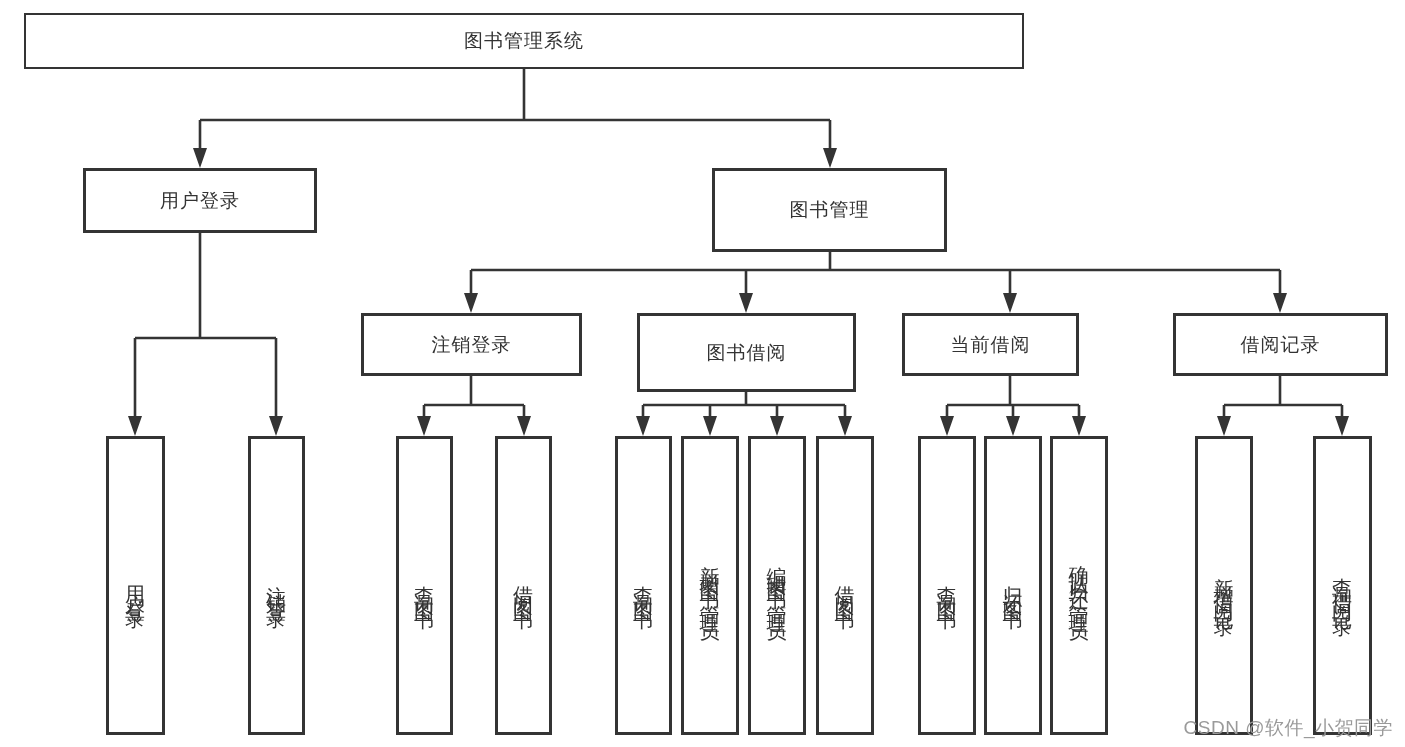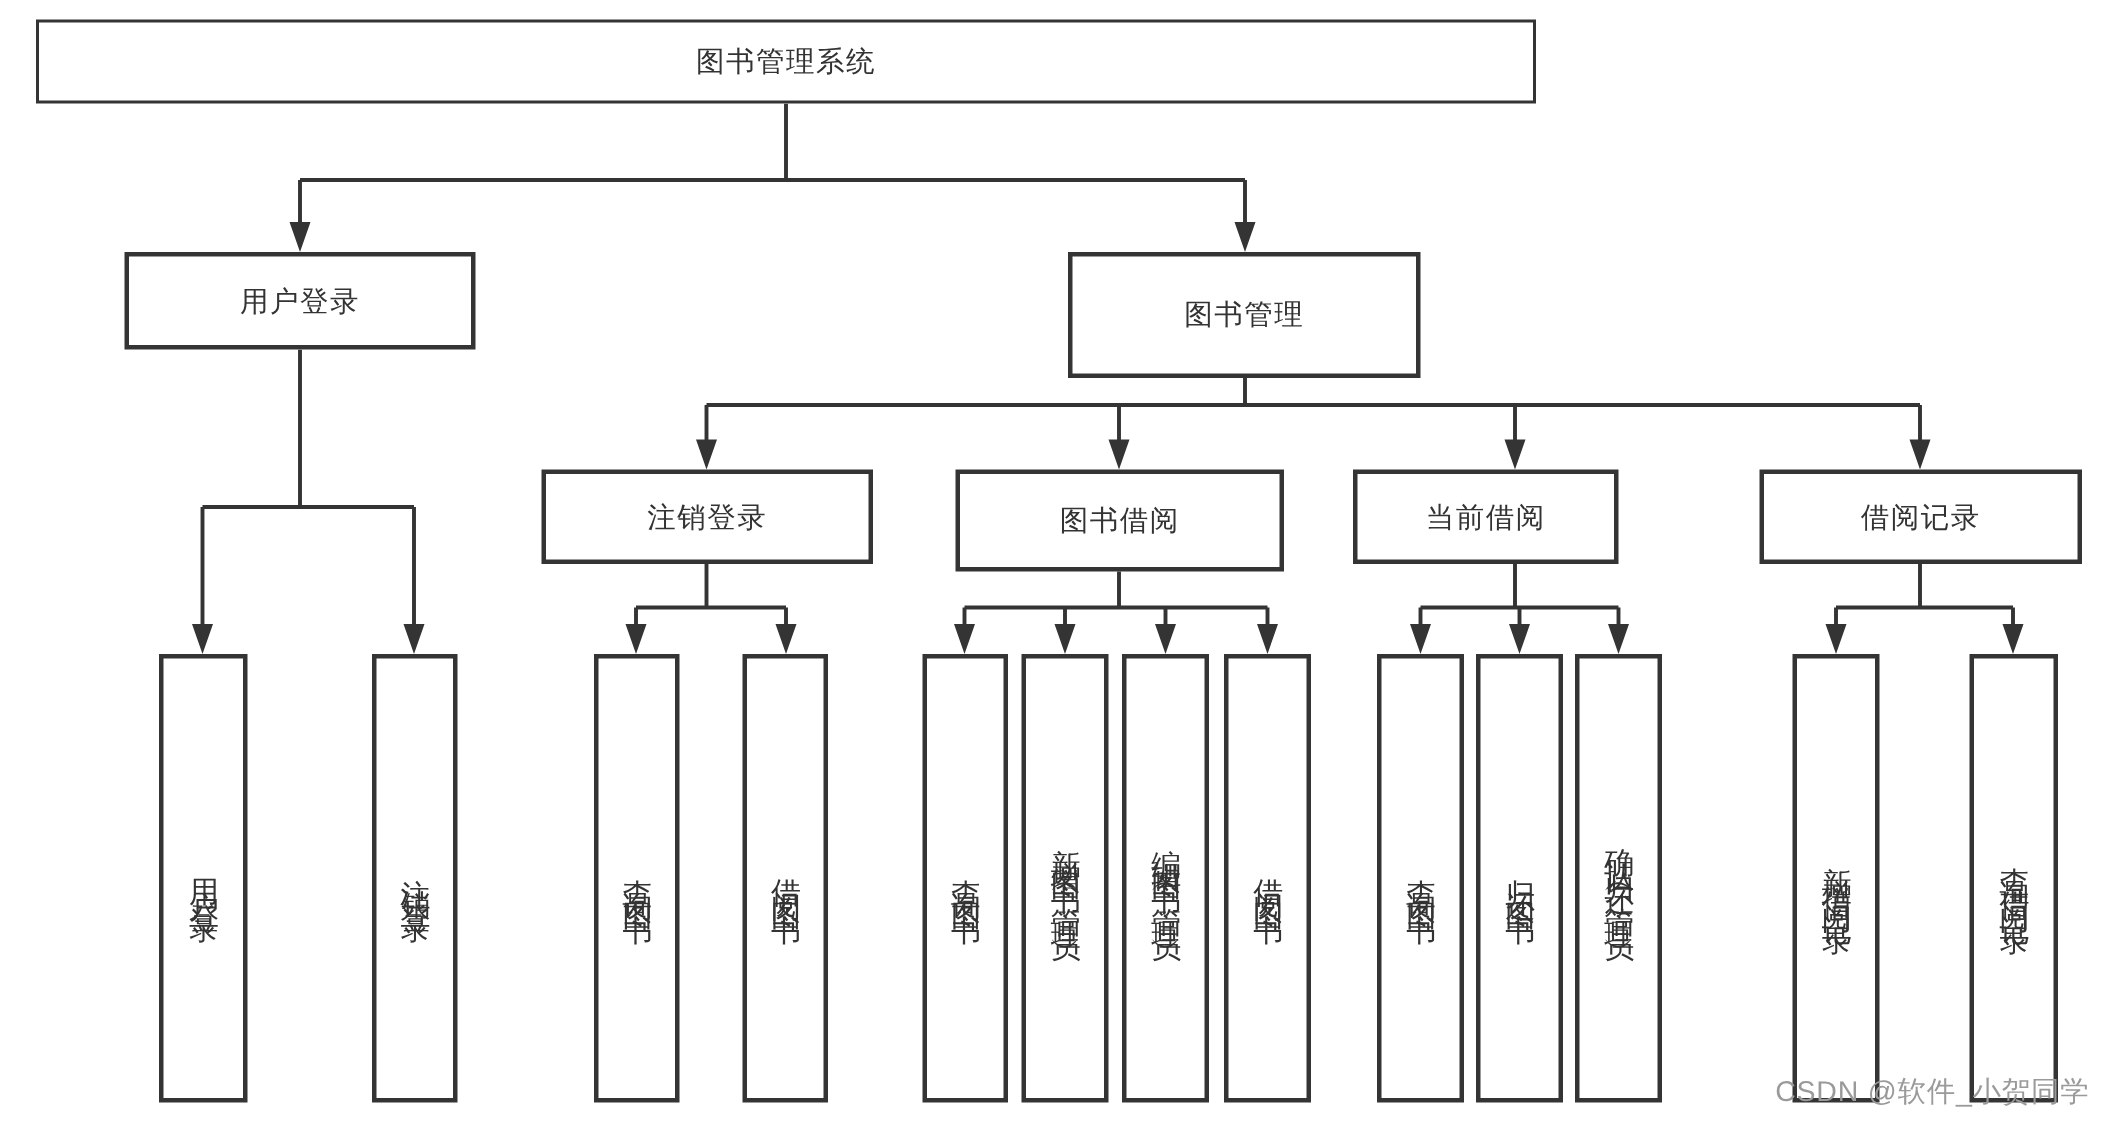--- a/index.html
+++ b/index.html
@@ -95,21 +95,21 @@
   <div class="box" style="left:83px;top:168px;width:234px;height:65px">
     <span class="lbl">用户登录</span>
   </div>
   <div class="box" style="left:712px;top:168px;width:235px;height:84px">
     <span class="lbl">图书管理</span>
   </div>
 
   <div class="box" style="left:361px;top:313px;width:221px;height:63px">
     <span class="lbl">注销登录</span>
   </div>
-  <div class="box" style="left:637px;top:313px;width:219px;height:68px">
+  <div class="box" style="left:637px;top:313px;width:219px;height:79px">
     <span class="lbl">图书借阅</span>
   </div>
   <div class="box" style="left:902px;top:313px;width:177px;height:63px">
     <span class="lbl">当前借阅</span>
   </div>
   <div class="box" style="left:1173px;top:313px;width:215px;height:63px">
     <span class="lbl">借阅记录</span>
   </div>
 
   <div class="box leaf" style="left:106px;top:436px;width:59px;height:299px">

